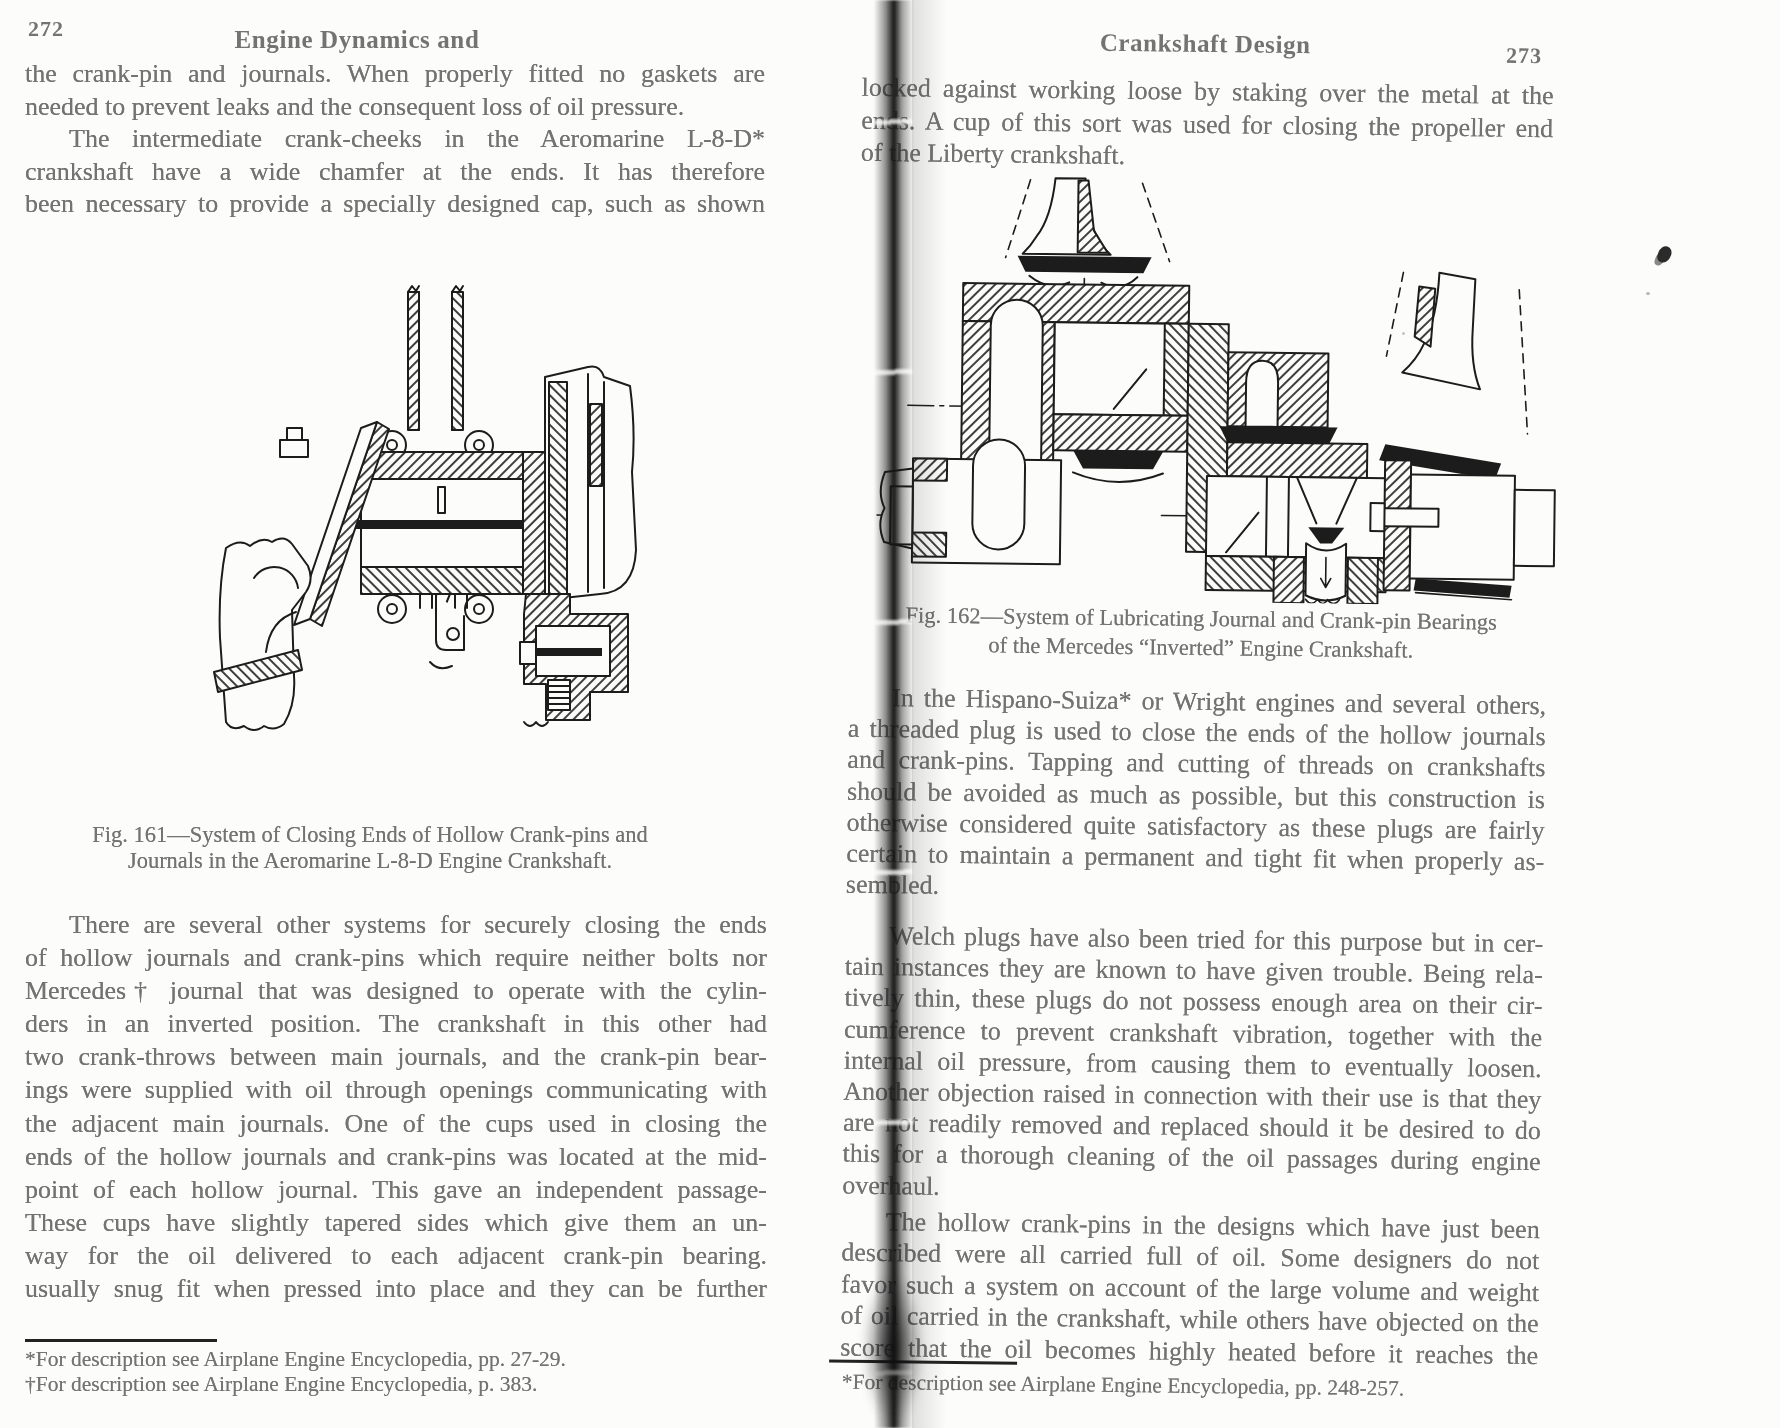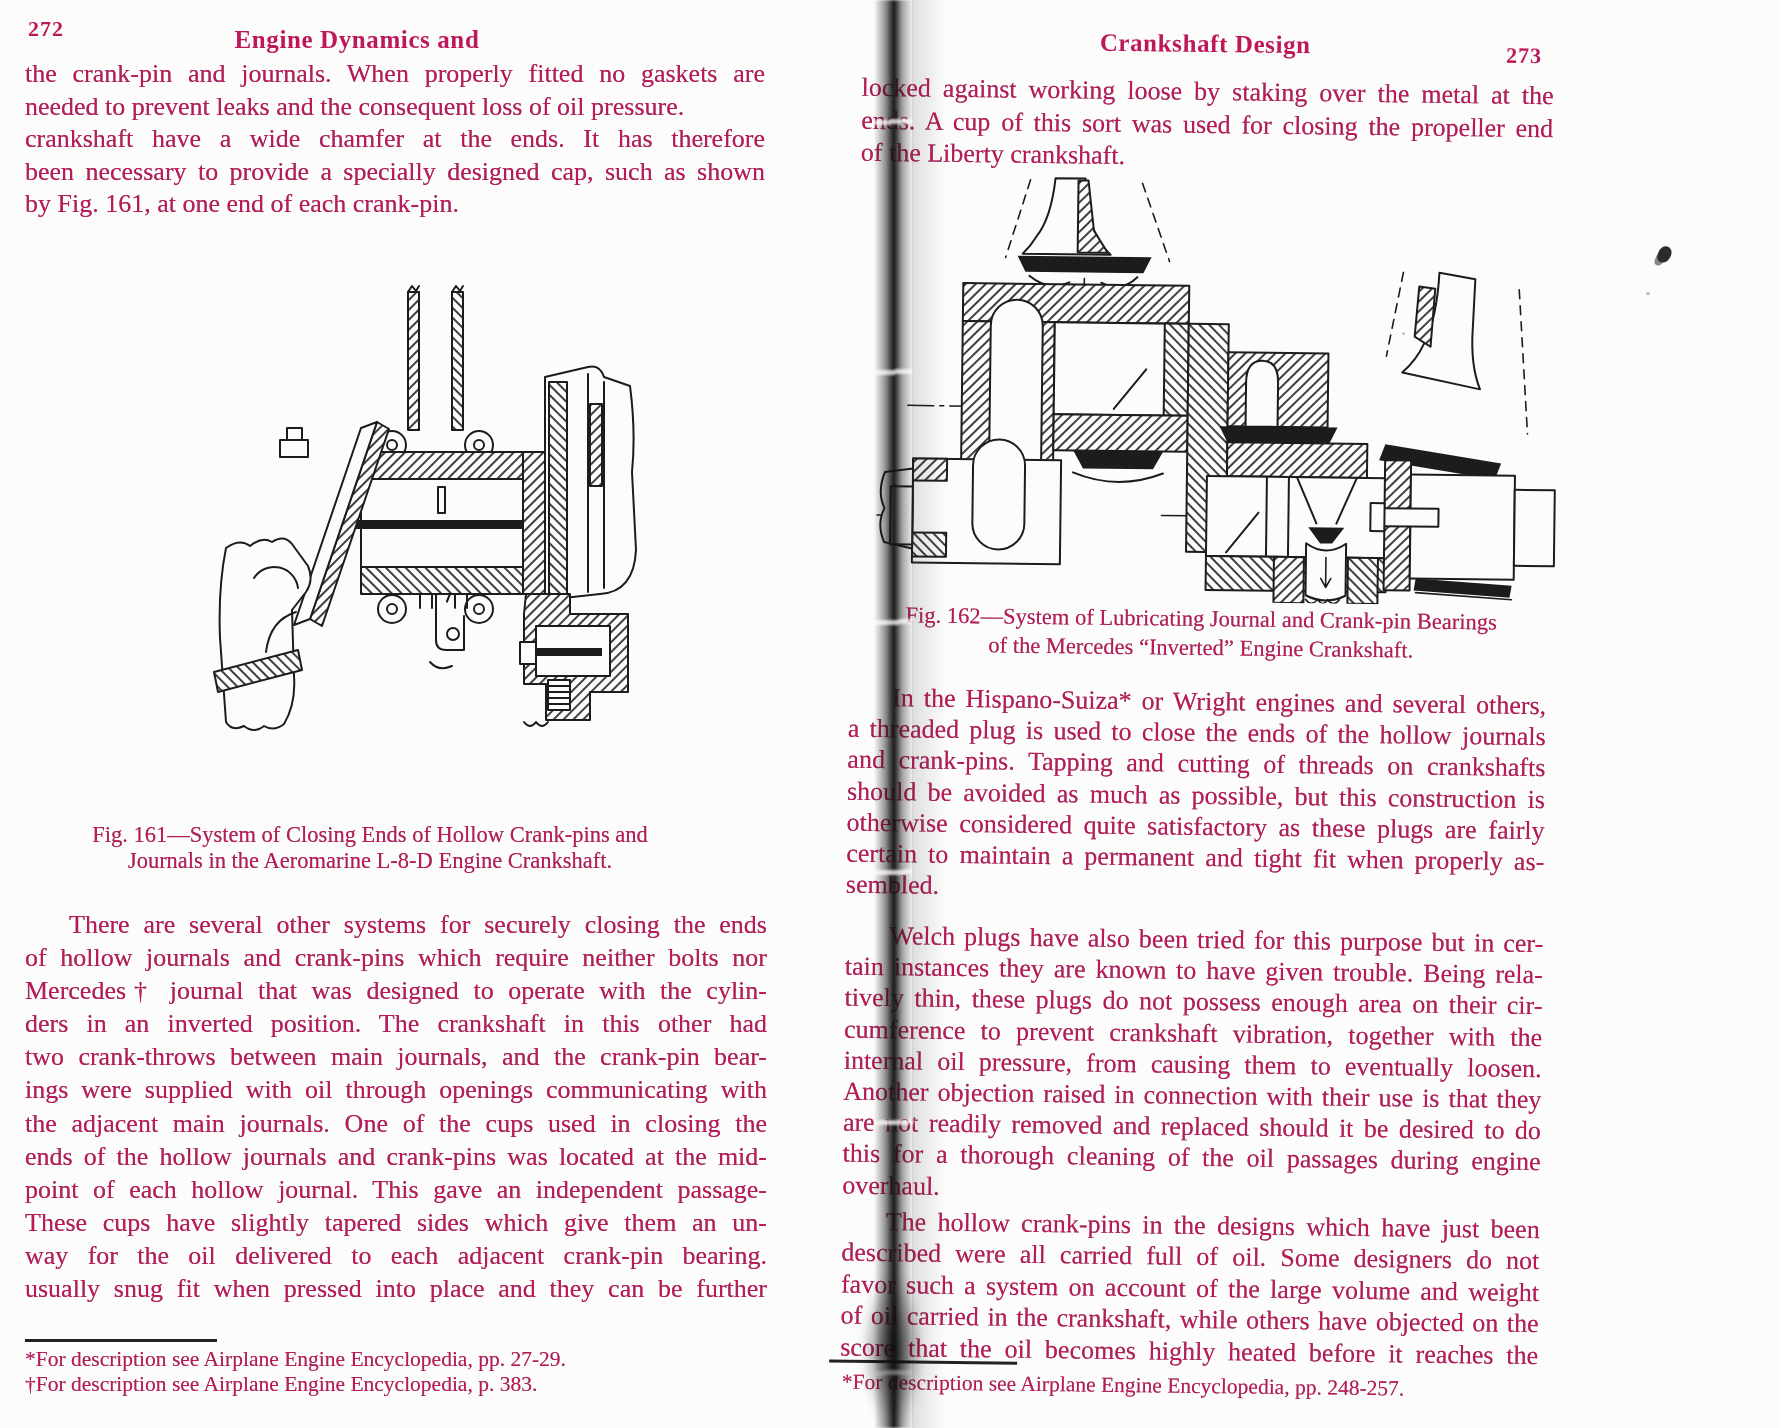--- a/index.html
+++ b/index.html
@@ -1,19 +1,19 @@
 <!DOCTYPE html>
 <html><head>
 <meta charset="utf-8">
 <style>
   html,body { margin:0; padding:0; background:#ddd; }
   .canvas {
     position:relative; width:1780px; height:1428px;
     background:#fcfcfa; overflow:hidden;
-    font-family:"Liberation Serif", serif; color:#be185d;
+    font-family:"Liberation Serif", serif; color:#737373;
   }
   .abs { position:absolute; }
   .pagenum { position:absolute; font-weight:bold; font-size:22px; letter-spacing:1px; }
   .runhead { position:absolute; font-weight:bold; font-size:25px; letter-spacing:0.6px; text-align:center; }
   .para { position:absolute; font-size:26px; text-shadow:0 0 0.5px rgba(20,20,20,.55); }
   .line { text-align:justify; text-align-last:justify; }
   .line.pend { text-align-last:left; }
   .line.indent { text-indent:44px; }
   .caption { position:absolute; text-align:center; font-size:22.5px; text-shadow:0 0 0.4px rgba(20,20,20,.5); }
   .fnrule { position:absolute; height:3px; background:#222; }
@@ -53,23 +53,23 @@
 
   <div class="abs" style="left:0;top:0;width:874px;height:1428px;">
 
     <div class="pagenum" style="left:28px;top:16px;">272</div>
 
     <div class="runhead" style="left:77px;top:26px;width:560px;">Engine Dynamics and</div>
 
     <div class="para" style="left:25px;top:58px;width:740px;line-height:32.6px;">
       <div class="line">the crank-pin and journals.  When properly fitted no gaskets are</div>
       <div class="line pend">needed to prevent leaks and the consequent loss of oil pressure.</div>
+      <div class="line indent">The intermediate crank-cheeks in the Aeromarine L-8-D*</div>
       <div class="line">crankshaft have a wide chamfer at the ends.  It has therefore</div>
       <div class="line">been necessary to provide a specially designed cap, such as shown</div>
-      <div class="line pend">by Fig. 161, at one end of each crank-pin.</div>
     </div>
 
     <div class="fig" style="left:168px;top:282px;width:470px;height:534px;">
       <svg width="470" height="534" viewBox="0 0 470 534">
         <defs>
           <pattern id="hA" patternUnits="userSpaceOnUse" width="7" height="7" patternTransform="rotate(45)">
             <rect width="7" height="7" fill="#fcfcfa"></rect>
             <line x1="1" y1="0" x2="1" y2="7" stroke="#1c1c1c" stroke-width="1.7"></line>
           </pattern>
           <pattern id="hB" patternUnits="userSpaceOnUse" width="7" height="7" patternTransform="rotate(-45)">

